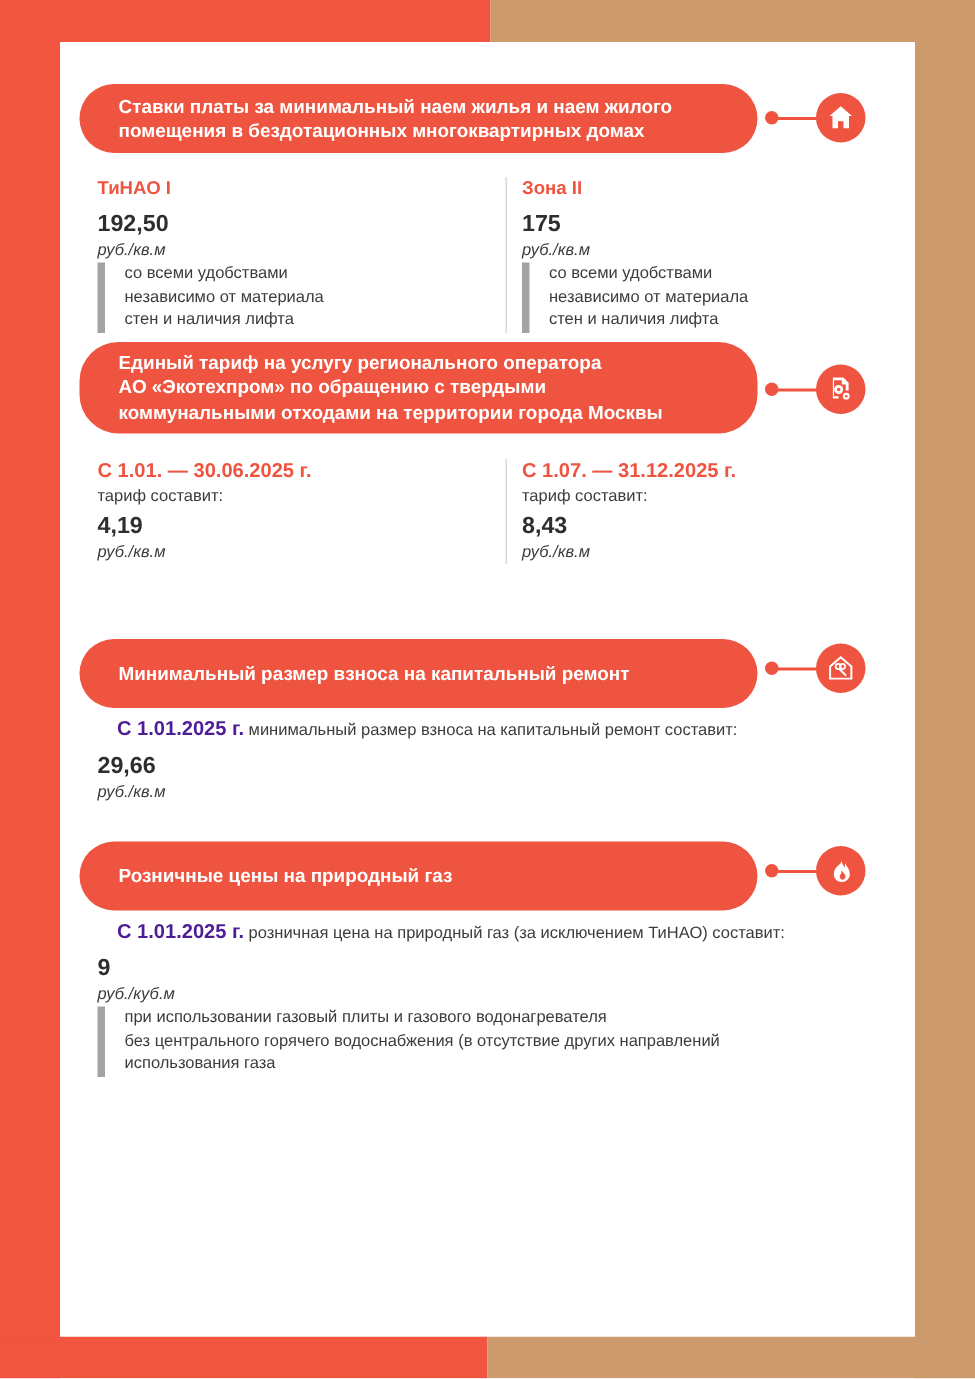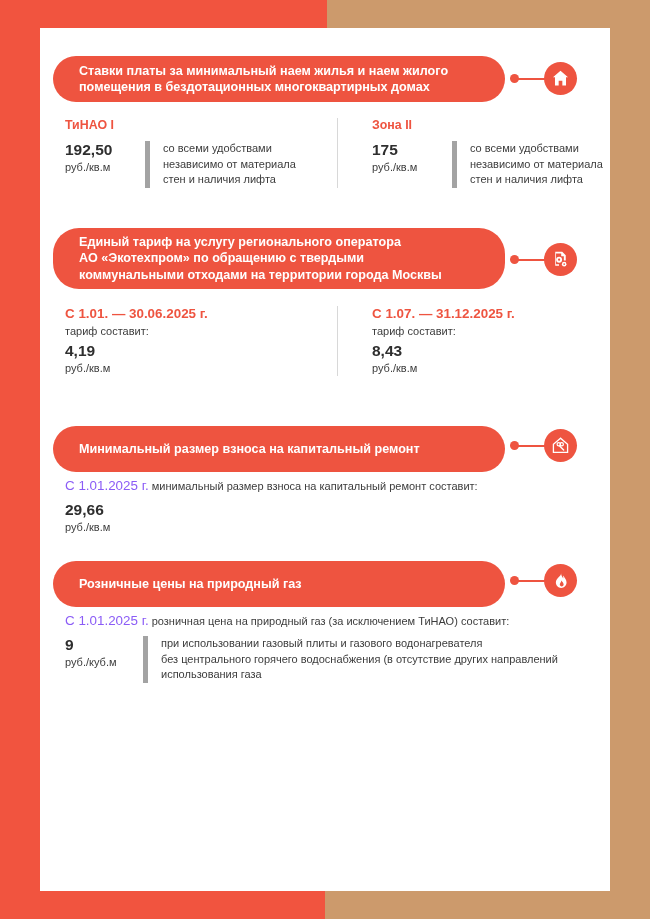--- a/index.html
+++ b/index.html
@@ -99,77 +99,79 @@
   .icon-circle svg { display: block; }
 
   
   .cols {
     position: absolute;
     left: 25px;
     width: 545px;
     display: flex;
   }
   .col { width: 272px; box-sizing: border-box; }
-  .col.divided { border-left: 1px solid #d8d8d8; padding-left: 34px; }
+  .col.divided { border-left: 1px solid #d8d8d8; padding-left: 10px; }
 
   .zone-title {
     color: #ee5440;
     font-weight: bold;
     font-size: 12.4px;
     margin: 0 0 9px 0;
   }
   .date-title {
     color: #ee5440;
     font-weight: bold;
     font-size: 13.4px;
     margin: 0 0 4px 0;
   }
   .sub-note {
     color: #3c3c3c;
     font-size: 11px;
     margin: 0 0 5px 0;
   }
 
-  .valrow { display: flex; align-items: flex-start; }
+  .valrow { display: flex; align-items: flex-start; flex-direction: column; }
   .valbox { width: 80px; flex: none; }
   .valbox.narrow { width: 78px; }
   .amount {
     color: #2e2e2e;
     font-weight: bold;
     font-size: 15.5px;
     line-height: 17px;
     margin: 0;
   }
   .unit {
     color: #3c3c3c;
     font-size: 11px;
     line-height: 15px;
     margin: 2px 0 0 0;
+    font-style: italic;
   }
   .desc {
     color: #3c3c3c;
     font-size: 11px;
     line-height: 15.5px;
     border-left: 5px solid #a3a3a3;
     padding-left: 13px;
     margin: 0;
     flex: 1;
   }
 
   
   .lead {
     color: #3c3c3c;
     font-size: 11px;
     margin: 0 0 7px 0;
     line-height: 15px;
   }
   .lead .lead-date {
-    color: #8b5cf6;
-    font-weight: normal;
+    color: #4c1d95;
+    font-weight: bold;
     font-size: 13.4px;
+    margin-left: 13px;
   }
   .stack-amount { margin-top: 2px; }
 </style>
 </head>
 <body>
 
 <div id="page">
 
   <div class="band band-top-left"></div>
   <div class="band band-top-right"></div>

